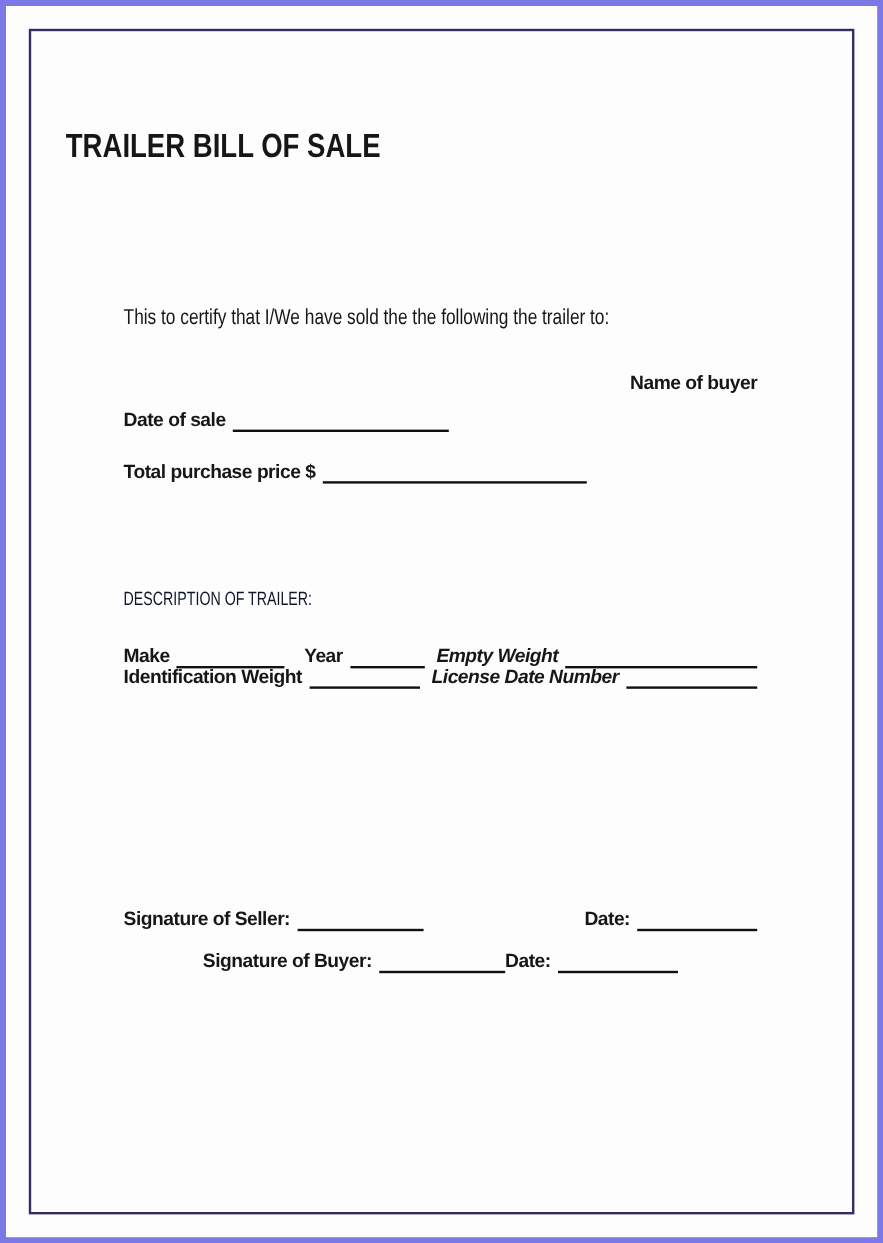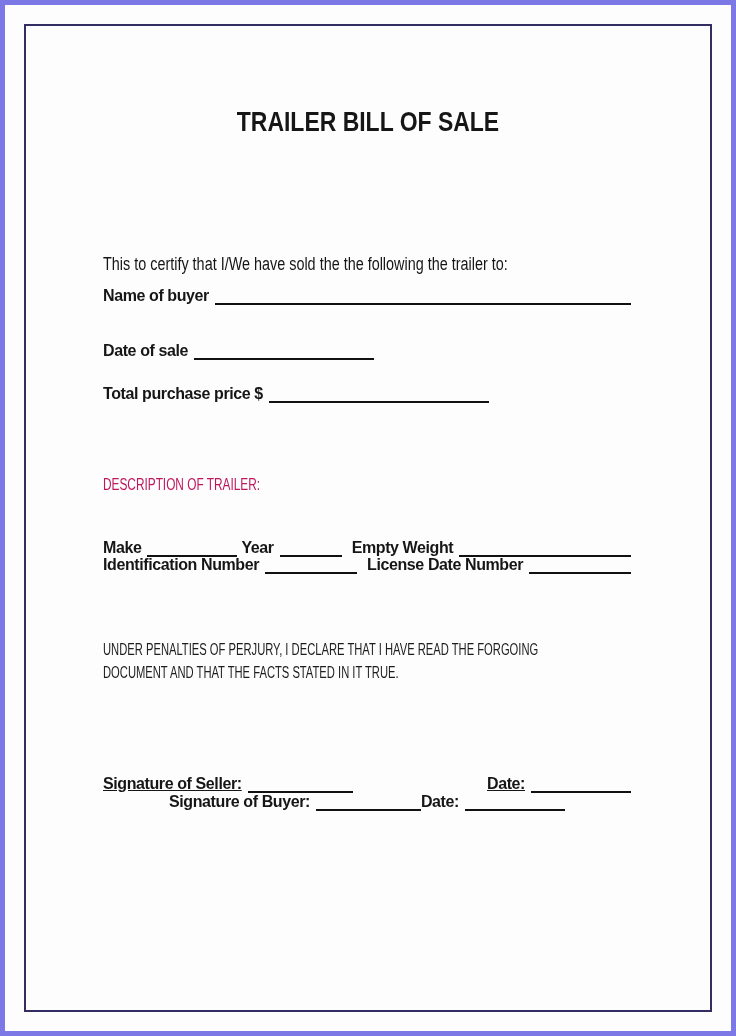--- a/index.html
+++ b/index.html
@@ -26,64 +26,64 @@
     position:relative;
     background:var(--background);
   }
   .row{
     position:absolute;left:77px;right:79px;
     display:flex;align-items:flex-end;
     color:var(--text);
   }
   .doc-title{
     position:absolute;left:0;right:0;top:80px;
-    text-align:center;margin:0;
+    text-align:left;margin:0;
     font-size:28px;font-weight:700;color:var(--text);
     letter-spacing:0;white-space:nowrap;text-decoration:underline;
   }
   .doc-title span{
     display:inline-block;transform:scaleX(0.82);transform-origin:50% 50%;
     white-space:nowrap;
   }
   .condense{
     display:inline-block;white-space:nowrap;transform-origin:0 50%;
   }
   .intro{position:absolute;left:77px;top:228px;font-size:18px;color:var(--text);}
   .intro .condense{transform:scaleX(0.80);}
-  .section-heading{position:absolute;left:77px;top:450px;font-size:16px;color:#be185d;}
+  .section-heading{position:absolute;left:77px;top:465px;font-size:16px;color:#0f172a;}
   .section-heading .condense{transform:scaleX(0.74);}
   .declaration{position:absolute;left:77px;top:612px;font-size:16px;color:#1d1d1d;line-height:23px;}
   .declaration .condense{transform:scaleX(0.70);display:block;}
   .label{
     font-size:16px;font-weight:700;letter-spacing:-0.4px;
     line-height:19px;white-space:nowrap;
   }
   .fill-line{
     border-bottom:2px solid var(--line);
     height:14px;margin-left:6px;
     display:inline-block;
   }
   .grow{flex:1 1 auto;}
-  .row-name{top:260px;}
+  .row-name{top:284px;flex-direction:column;}
   .row-saledate{top:315px;}
   .row-price{top:358px;}
   .row-make{top:512px;}
   .row-idplate{top:529px;}
-  .row-sig1{top:748px;justify-content:space-between;text-decoration:underline;}
+  .row-sig1{top:731px;justify-content:space-between;}
   .row-sig2{top:766px;justify-content:center;}
   .sig-group{display:flex;align-items:flex-end;}
   .w180{width:180px;flex:0 0 auto;}
   .w220{width:220px;flex:0 0 auto;}
   .w90{width:90px;flex:0 0 auto;}
   .w62{width:62px;flex:0 0 auto;}
   .w92{width:92px;flex:0 0 auto;}
   .w105{width:105px;flex:0 0 auto;}
   .w100{width:100px;flex:0 0 auto;}
-  .ml8{margin-left:4px;}
-  .ml10{margin-left:10px;}
+  .ml8{margin-left:16px;}
+  .ml10{margin-left:10px;font-style:italic;}
 </style>
 </head>
 <body>
 
 <div class="page">
   <div class="frame">
 
     <h1 class="doc-title">
       <span>TRAILER BILL OF SALE</span>
     </h1>
@@ -114,30 +114,26 @@
     <div class="row row-make">
       <span class="label">Make</span>
       <span class="fill-line w90"></span>
       <span class="label ml8">Year</span>
       <span class="fill-line w62"></span>
       <span class="label ml10">Empty Weight</span>
       <span class="fill-line grow"></span>
     </div>
 
     <div class="row row-idplate">
-      <span class="label">Identification Number</span>
+      <span class="label">Identification Weight</span>
       <span class="fill-line w92"></span>
       <span class="label ml10">License Date Number</span>
       <span class="fill-line grow"></span>
     </div>
 
-    <div class="declaration">
-      <span class="condense">UNDER PENALTIES OF PERJURY, I DECLARE THAT I HAVE READ THE FORGOING</span>
-      <span class="condense">DOCUMENT AND THAT THE FACTS STATED IN IT TRUE.</span>
-    </div>
 
     <div class="row row-sig1">
       <span class="sig-group">
         <span class="label">Signature of Seller:</span>
         <span class="fill-line w105"></span>
       </span>
       <span class="sig-group">
         <span class="label">Date:</span>
         <span class="fill-line w100"></span>
       </span>

